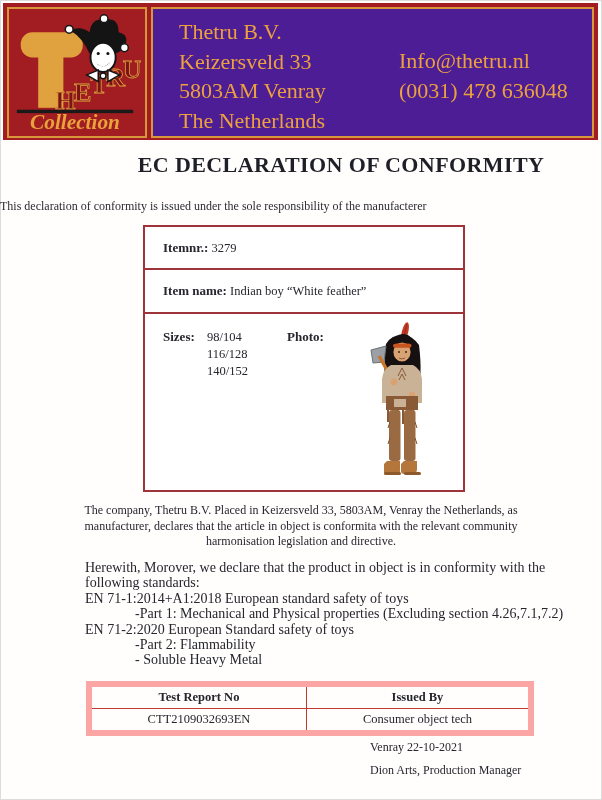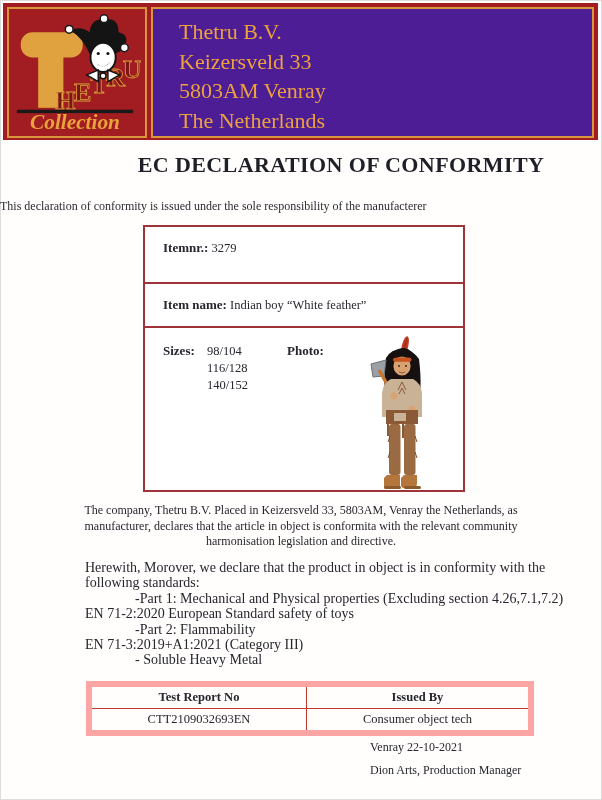--- a/index.html
+++ b/index.html
@@ -16,21 +16,21 @@
   .info-box-hdr{position:absolute;left:148px;top:4px;width:439px;height:127px;border:2px solid #d8973b;background:#4c1d95;}
   .hdr-text{position:absolute;color:#eda03e;font-size:22px;line-height:29.5px;white-space:nowrap;}
   .company-block{left:26px;top:8px;}
   .contact-block{left:246px;top:37px;}
   
   .doc-title{position:absolute;top:152px;left:0;width:100%;text-align:center;font-size:22px;font-weight:bold;letter-spacing:.4px;color:#1f1f28;padding-left:40px;}
   .doc-subtitle{position:absolute;top:199px;left:0;width:100%;text-align:left;font-size:12px;color:#2b2b33;}
   
   .item-box{position:absolute;left:143px;top:225px;width:322px;height:267px;border:2px solid #9e3339;background:#fff;box-sizing:border-box;}
   .item-row{position:relative;box-sizing:border-box;border-bottom:2px solid #9e3339;padding:13px 0 0 18px;font-size:12.5px;}
-  .row-itemnr{height:57px;}
+  .row-itemnr{height:43px;}
   .row-itemname{height:44px;}
   .row-sizes{height:172px;border-bottom:none;padding-top:15px;}
   .lbl{font-weight:bold;font-size:13px;}
   .sizes-col{position:absolute;left:62px;top:15px;line-height:17px;font-size:12.5px;}
   .photo-lbl{position:absolute;left:142px;top:15px;}
   .photo-holder{position:absolute;right:14px;top:8px;width:96px;height:158px;}
   
   .decl-par{position:absolute;left:70px;top:503px;width:462px;text-align:center;font-size:12px;line-height:15.5px;}
   .standards{position:absolute;left:85px;top:560px;width:486px;font-size:14px;line-height:15.4px;}
   .standards .indent{padding-left:50px;}
@@ -85,20 +85,24 @@
       </svg>
     </div>
 
     <div class="info-box-hdr">
       <div class="hdr-text company-block">
         <div>Thetru B.V.</div>
         <div>Keizersveld 33</div>
         <div>5803AM Venray</div>
         <div>The Netherlands</div>
       </div>
+      <div class="hdr-text contact-block">
+        <div>Info@thetru.nl</div>
+        <div>(0031) 478 636048</div>
+      </div>
     </div>
   </div>
 
   <div class="doc-title">EC DECLARATION OF CONFORMITY</div>
   <div class="doc-subtitle">This declaration of conformity is issued under the sole responsibility of the manufacterer</div>
 
   <div class="item-box">
     <div class="item-row row-itemnr">
       <span class="lbl">Itemnr.:</span>
       <span>3279</span>
@@ -175,24 +179,24 @@
           <rect x="51" y="150" width="17" height="3" rx="1.5" fill="#8d5a2b"></rect>
         </svg>
       </div>
     </div>
   </div>
 
   <div class="decl-par">The company, Thetru B.V. Placed in Keizersveld 33, 5803AM, Venray the Netherlands, as manufacturer, declares that the article in object is conformita with the relevant community harmonisation legislation and directive.</div>
 
   <div class="standards">
     <div style="width:482px;">Herewith, Morover, we declare that the product in object is in conformity with the following standards:</div>
+    <div>EN 71-1:2014+A1:2018 European standard safety of toys</div>
     <div class="indent">-Part 1: Mechanical and Physical properties (Excluding section 4.26,7.1,7.2)</div>
     <div>EN 71-2:2020 European Standard safety of toys</div>
     <div class="indent">-Part 2: Flammability</div>
-    <div>EN 71-3:2019+A1:2021 (Category III)</div>
     <div class="indent">- Soluble Heavy Metal</div>
   </div>
 
   <table class="report-table">
     <tbody>
         <tr>
       <th class="col-report">Test Report No</th>
       <th>Issued By</th>
     </tr>
     <tr>

